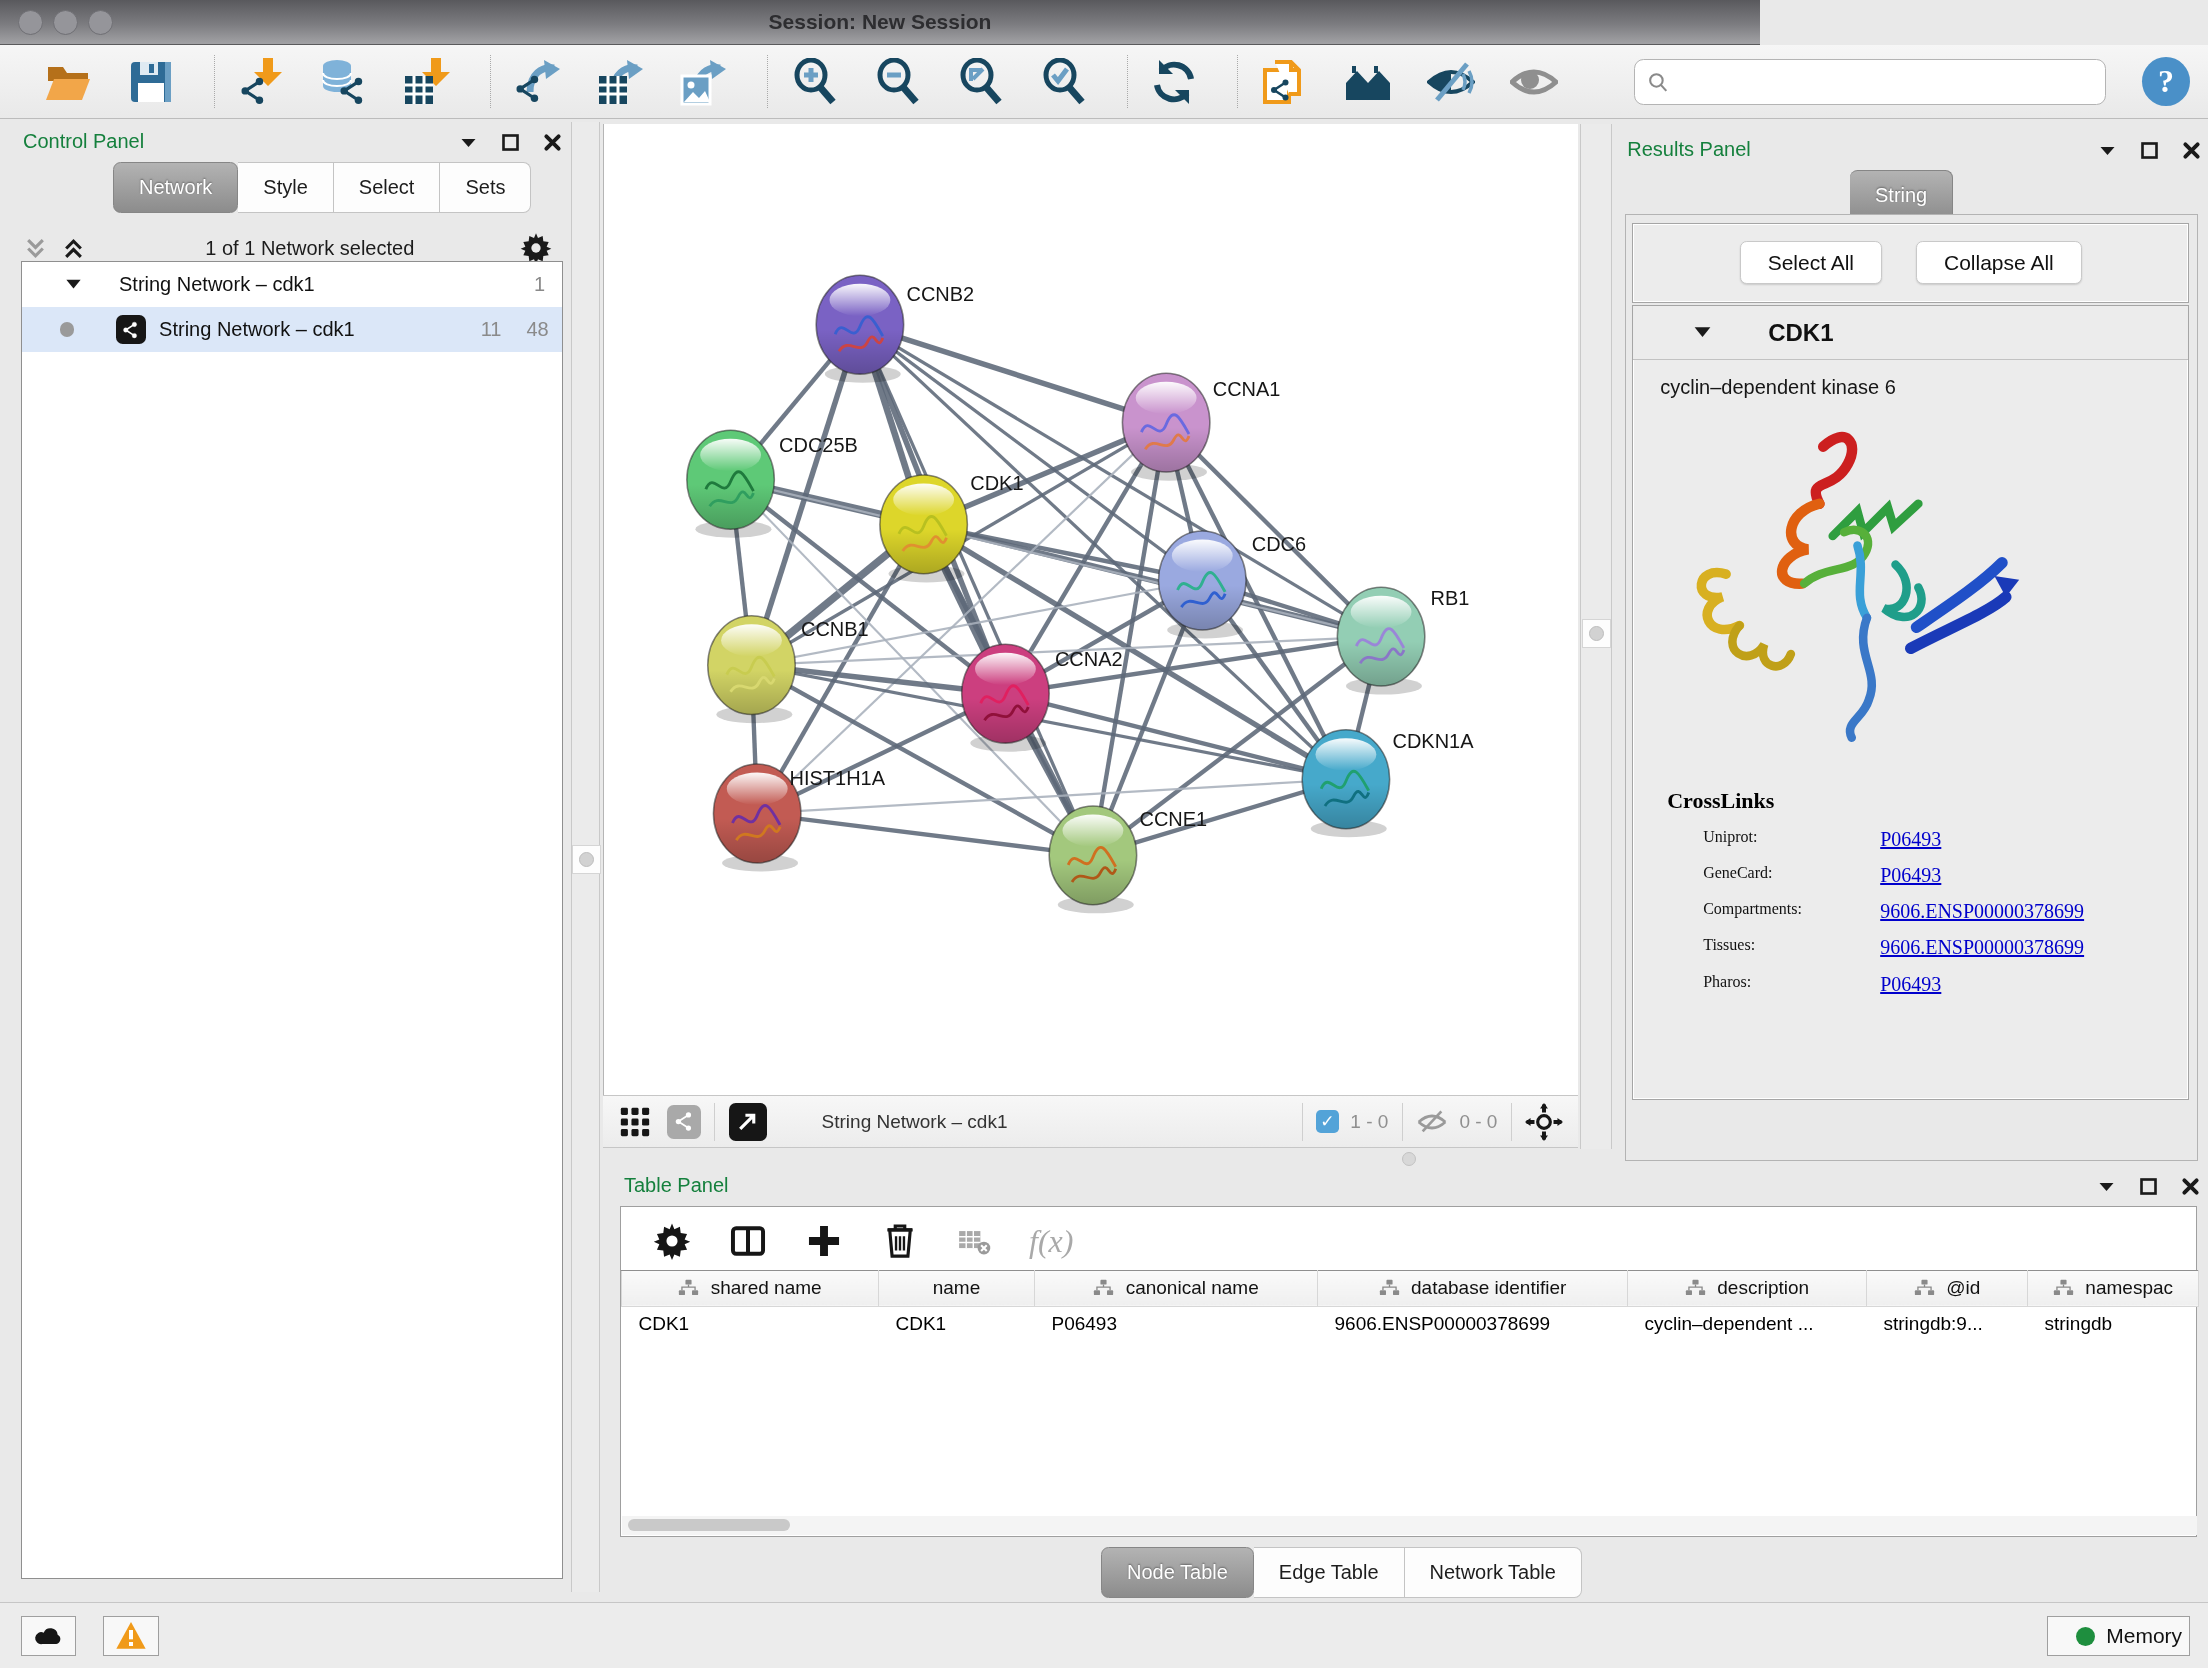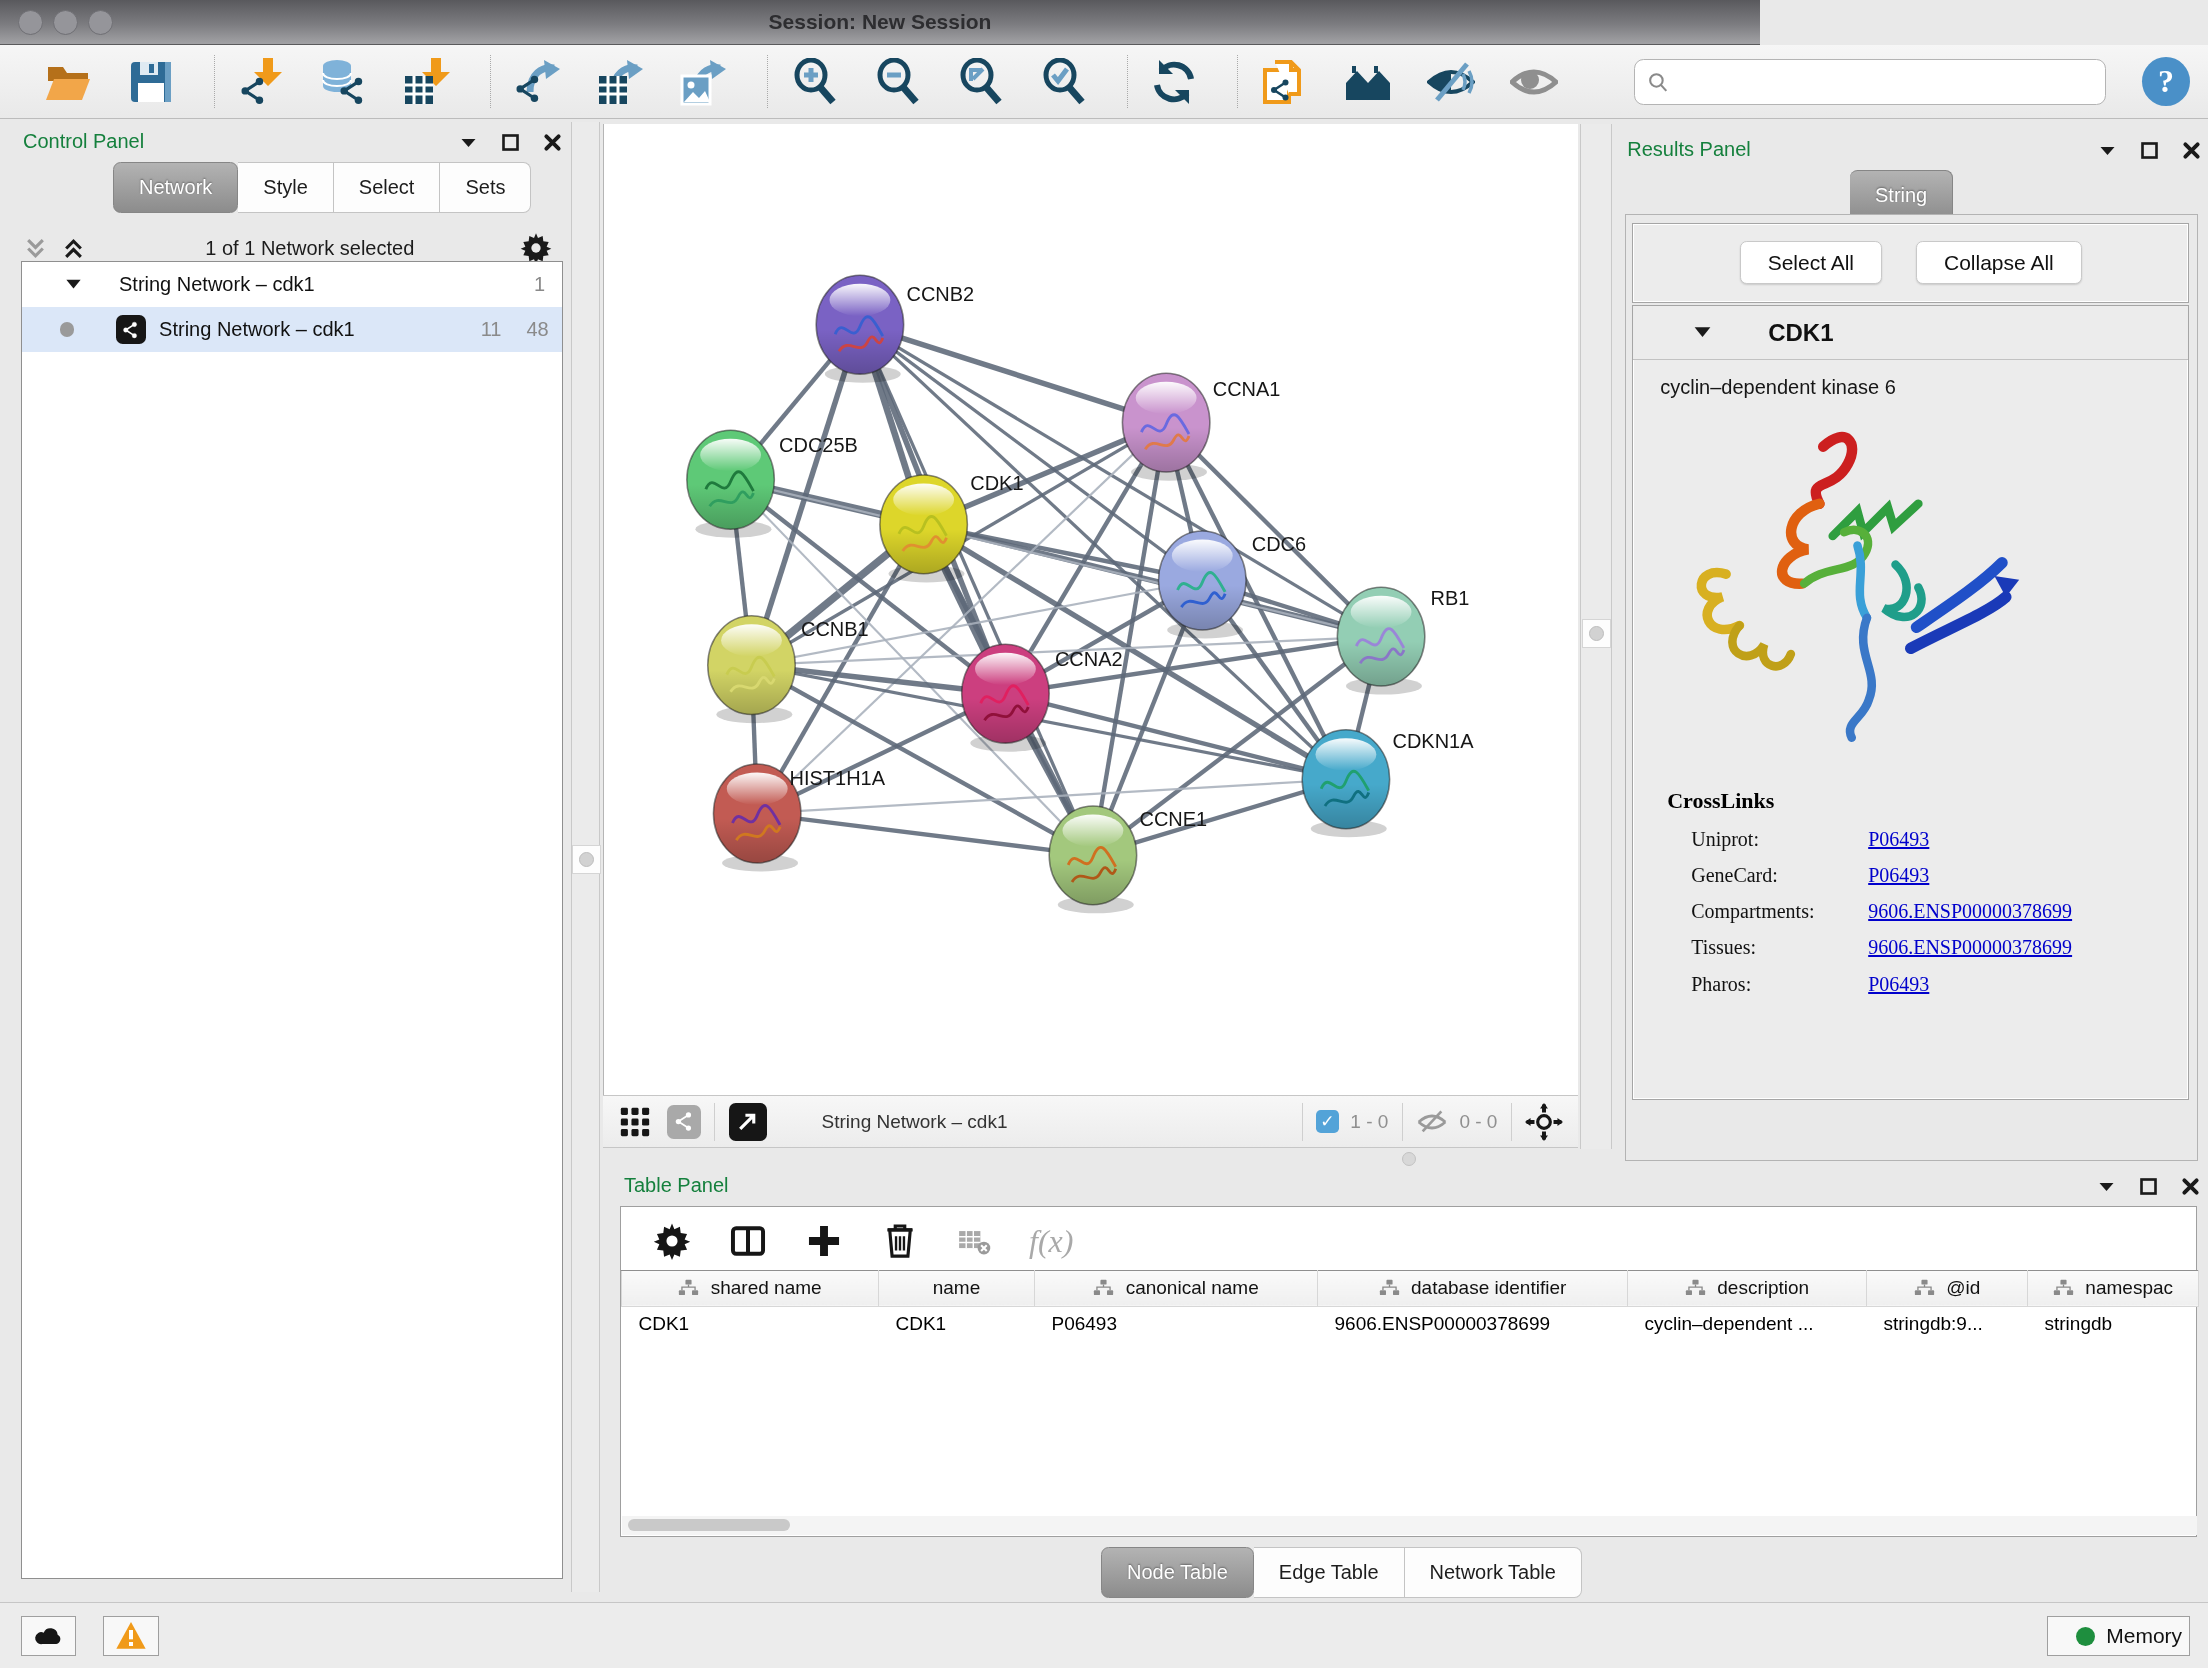--- a/index.html
+++ b/index.html
@@ -84,21 +84,21 @@
     color:#111; box-shadow:0 1px 1.9px rgba(0,0,0,.15); }
   #rp-scroll { left:6.7px; top:90px; width:557px; height:795px; background:#ececec; border:1px solid #a5a5a5; box-shadow:inset 0 0 0 1px #fff; }
   #gene-header { height:54px; display:flex; align-items:center; border-bottom:1px solid #c2c2c2; background:#ececec; }
   #gene-header svg { margin-left:59px; }
   #gene-symbol { font-size:24px; font-weight:bold; color:#111; margin-left:55px; }
   #gene-desc { font-size:20px; color:#161616; margin:16px 0 0 27px; }
   #protein-img { margin:21px 0 0 38px; }
   #crosslinks { font-family:"Liberation Serif", serif; margin:13.3px 0 0 34px; }
   #crosslinks h3 { font-size:22px; color:#000; }
   .xl-row { display:flex; margin-top:13.3px; }
-  .xl-label { width:177px; font-size:20px; color:#111; margin-left:24px; }
+  .xl-label { width:177px; font-size:16px; color:#111; margin-left:36px; }
   .xl-link { font-size:20px; color:#0000cc; text-decoration:underline; }
 
   
   #table-panel { left:603px; top:1168px; width:1605px; height:424px; }
   #tp-header { left:21px; top:5.7px; }
   #tp-box { left:17px; top:38px; width:1577px; height:331px; background:#fff; border:1px solid #9f9f9f; }
   #tp-toolbar { display:flex; align-items:center; gap:38px; padding:15px 0 9.5px 32px; }
   #tp-toolbar svg { width:38px; height:38px; }
   #fx-label { font-family:"Liberation Serif", serif; font-style:italic; font-size:32px; color:#a9a9a9; }
   #tbl { width:100%; border-collapse:collapse; table-layout:fixed; }

